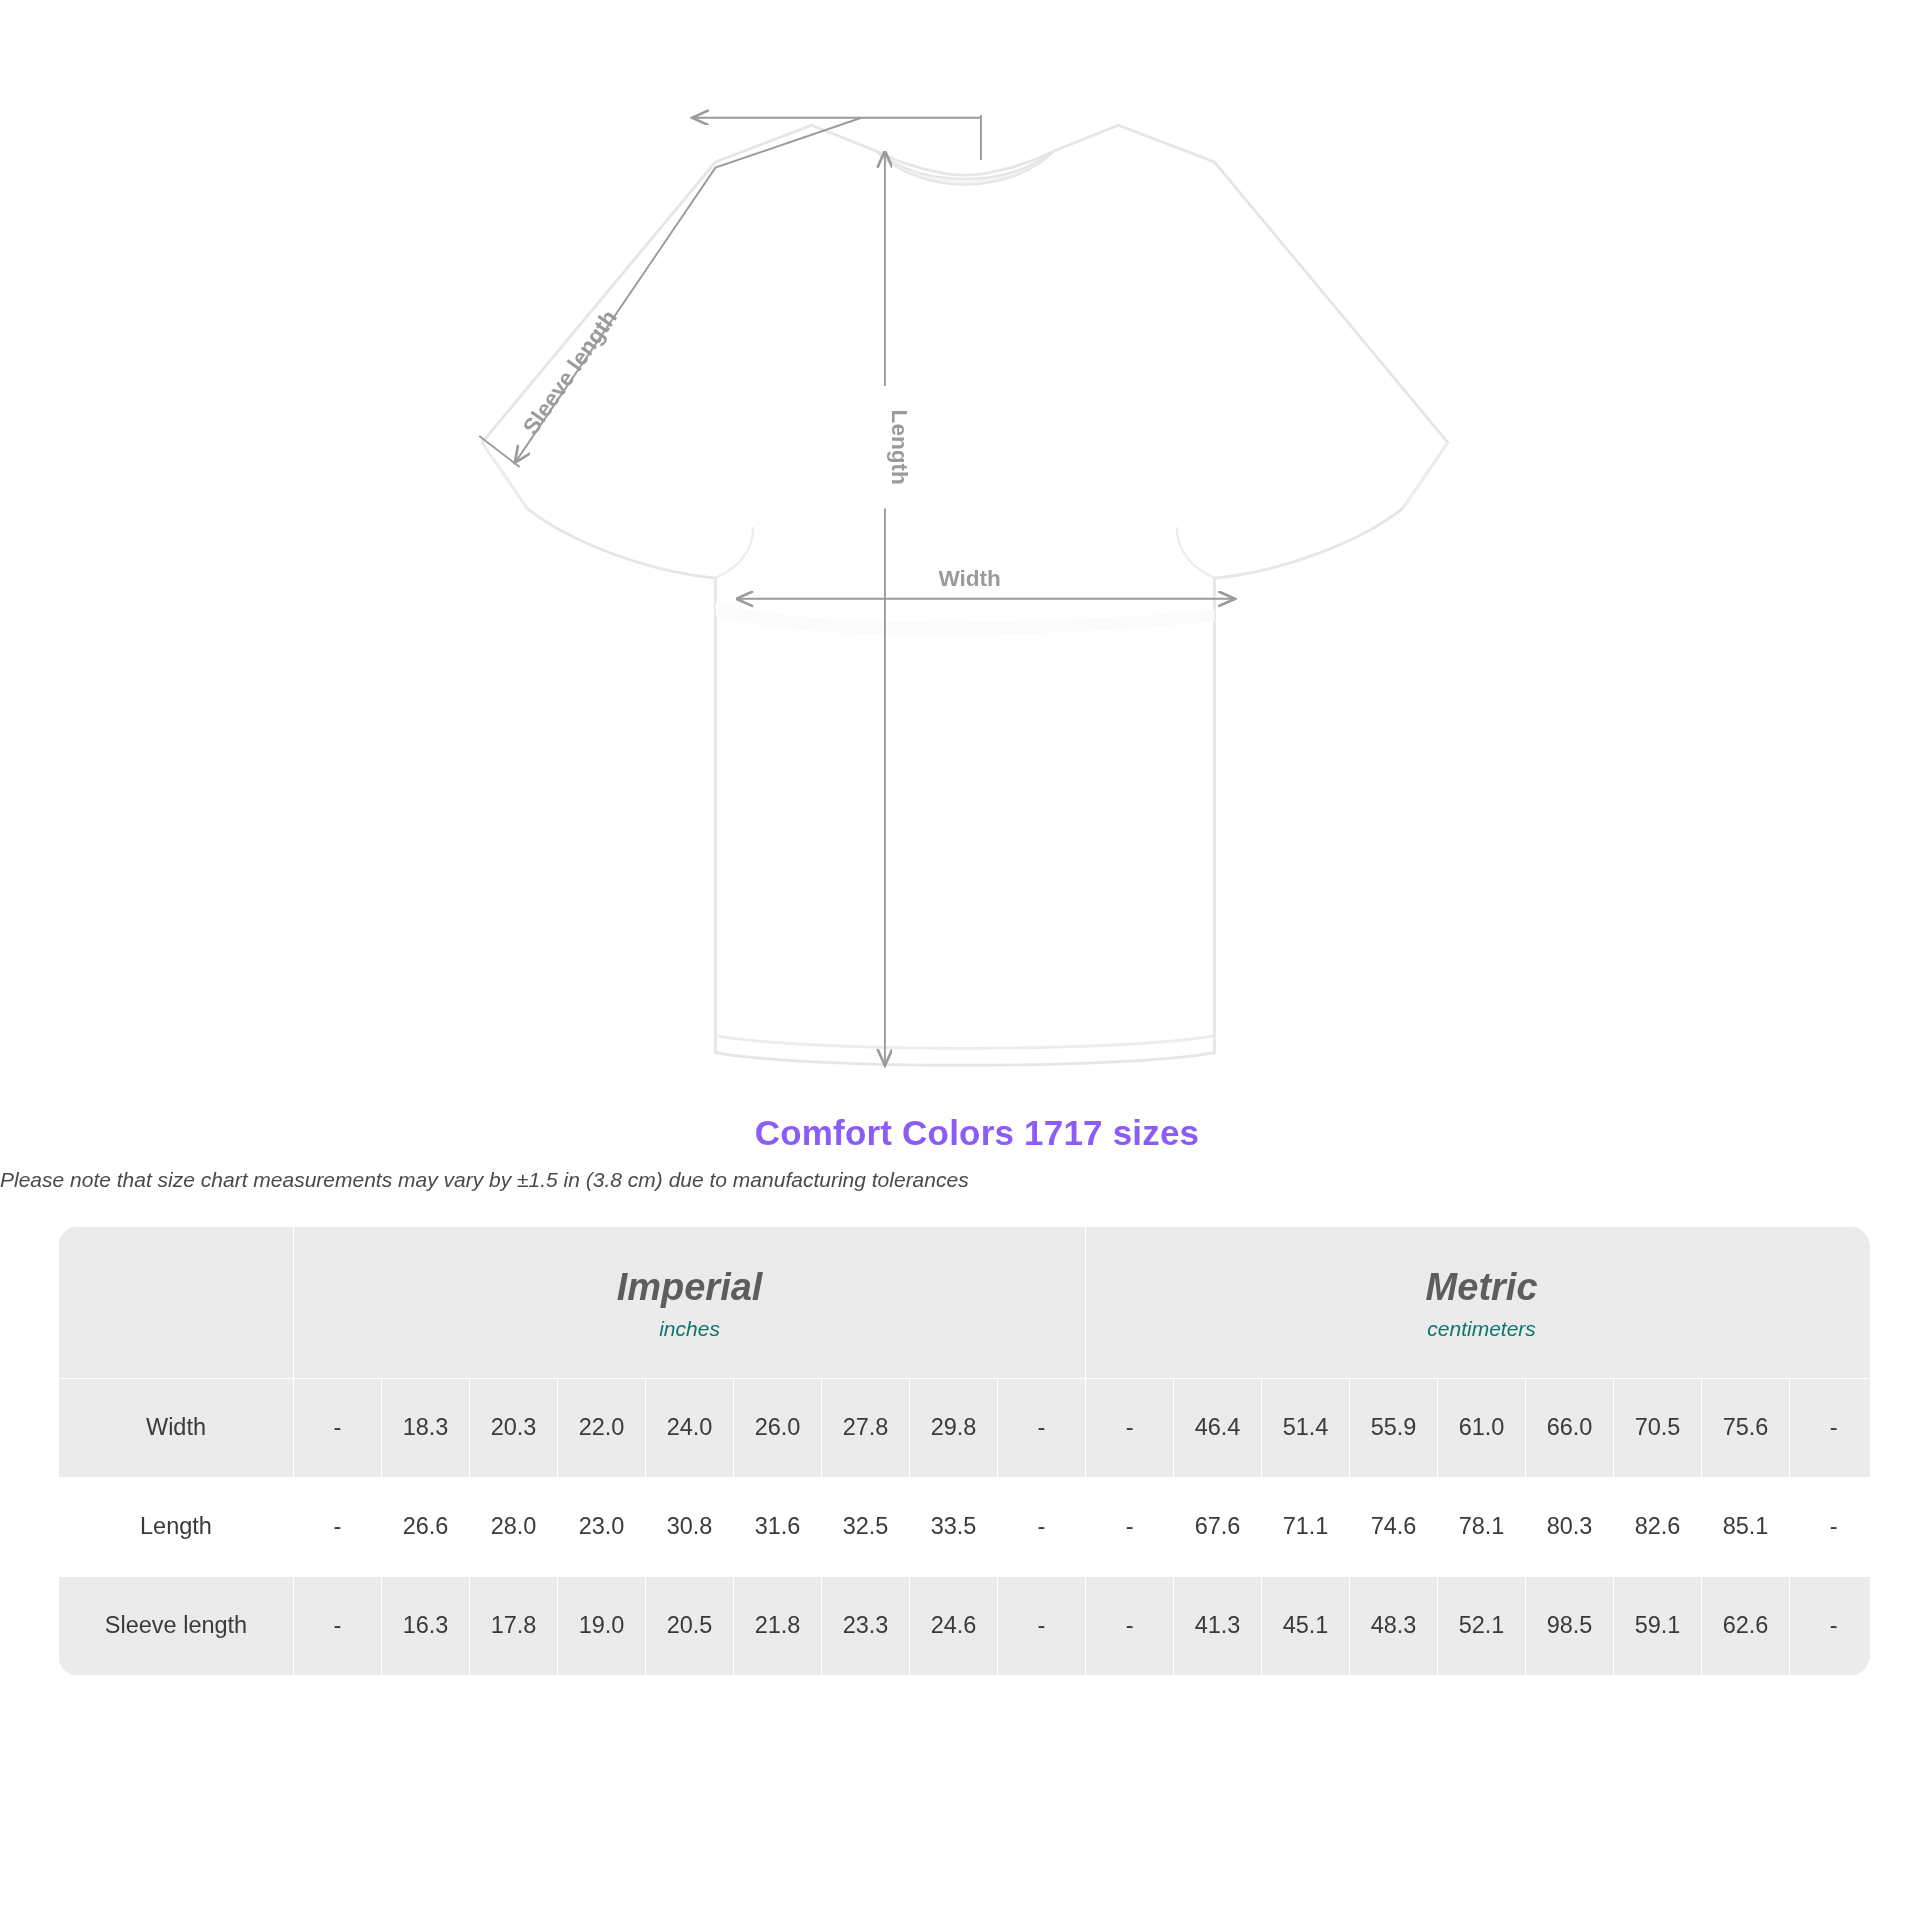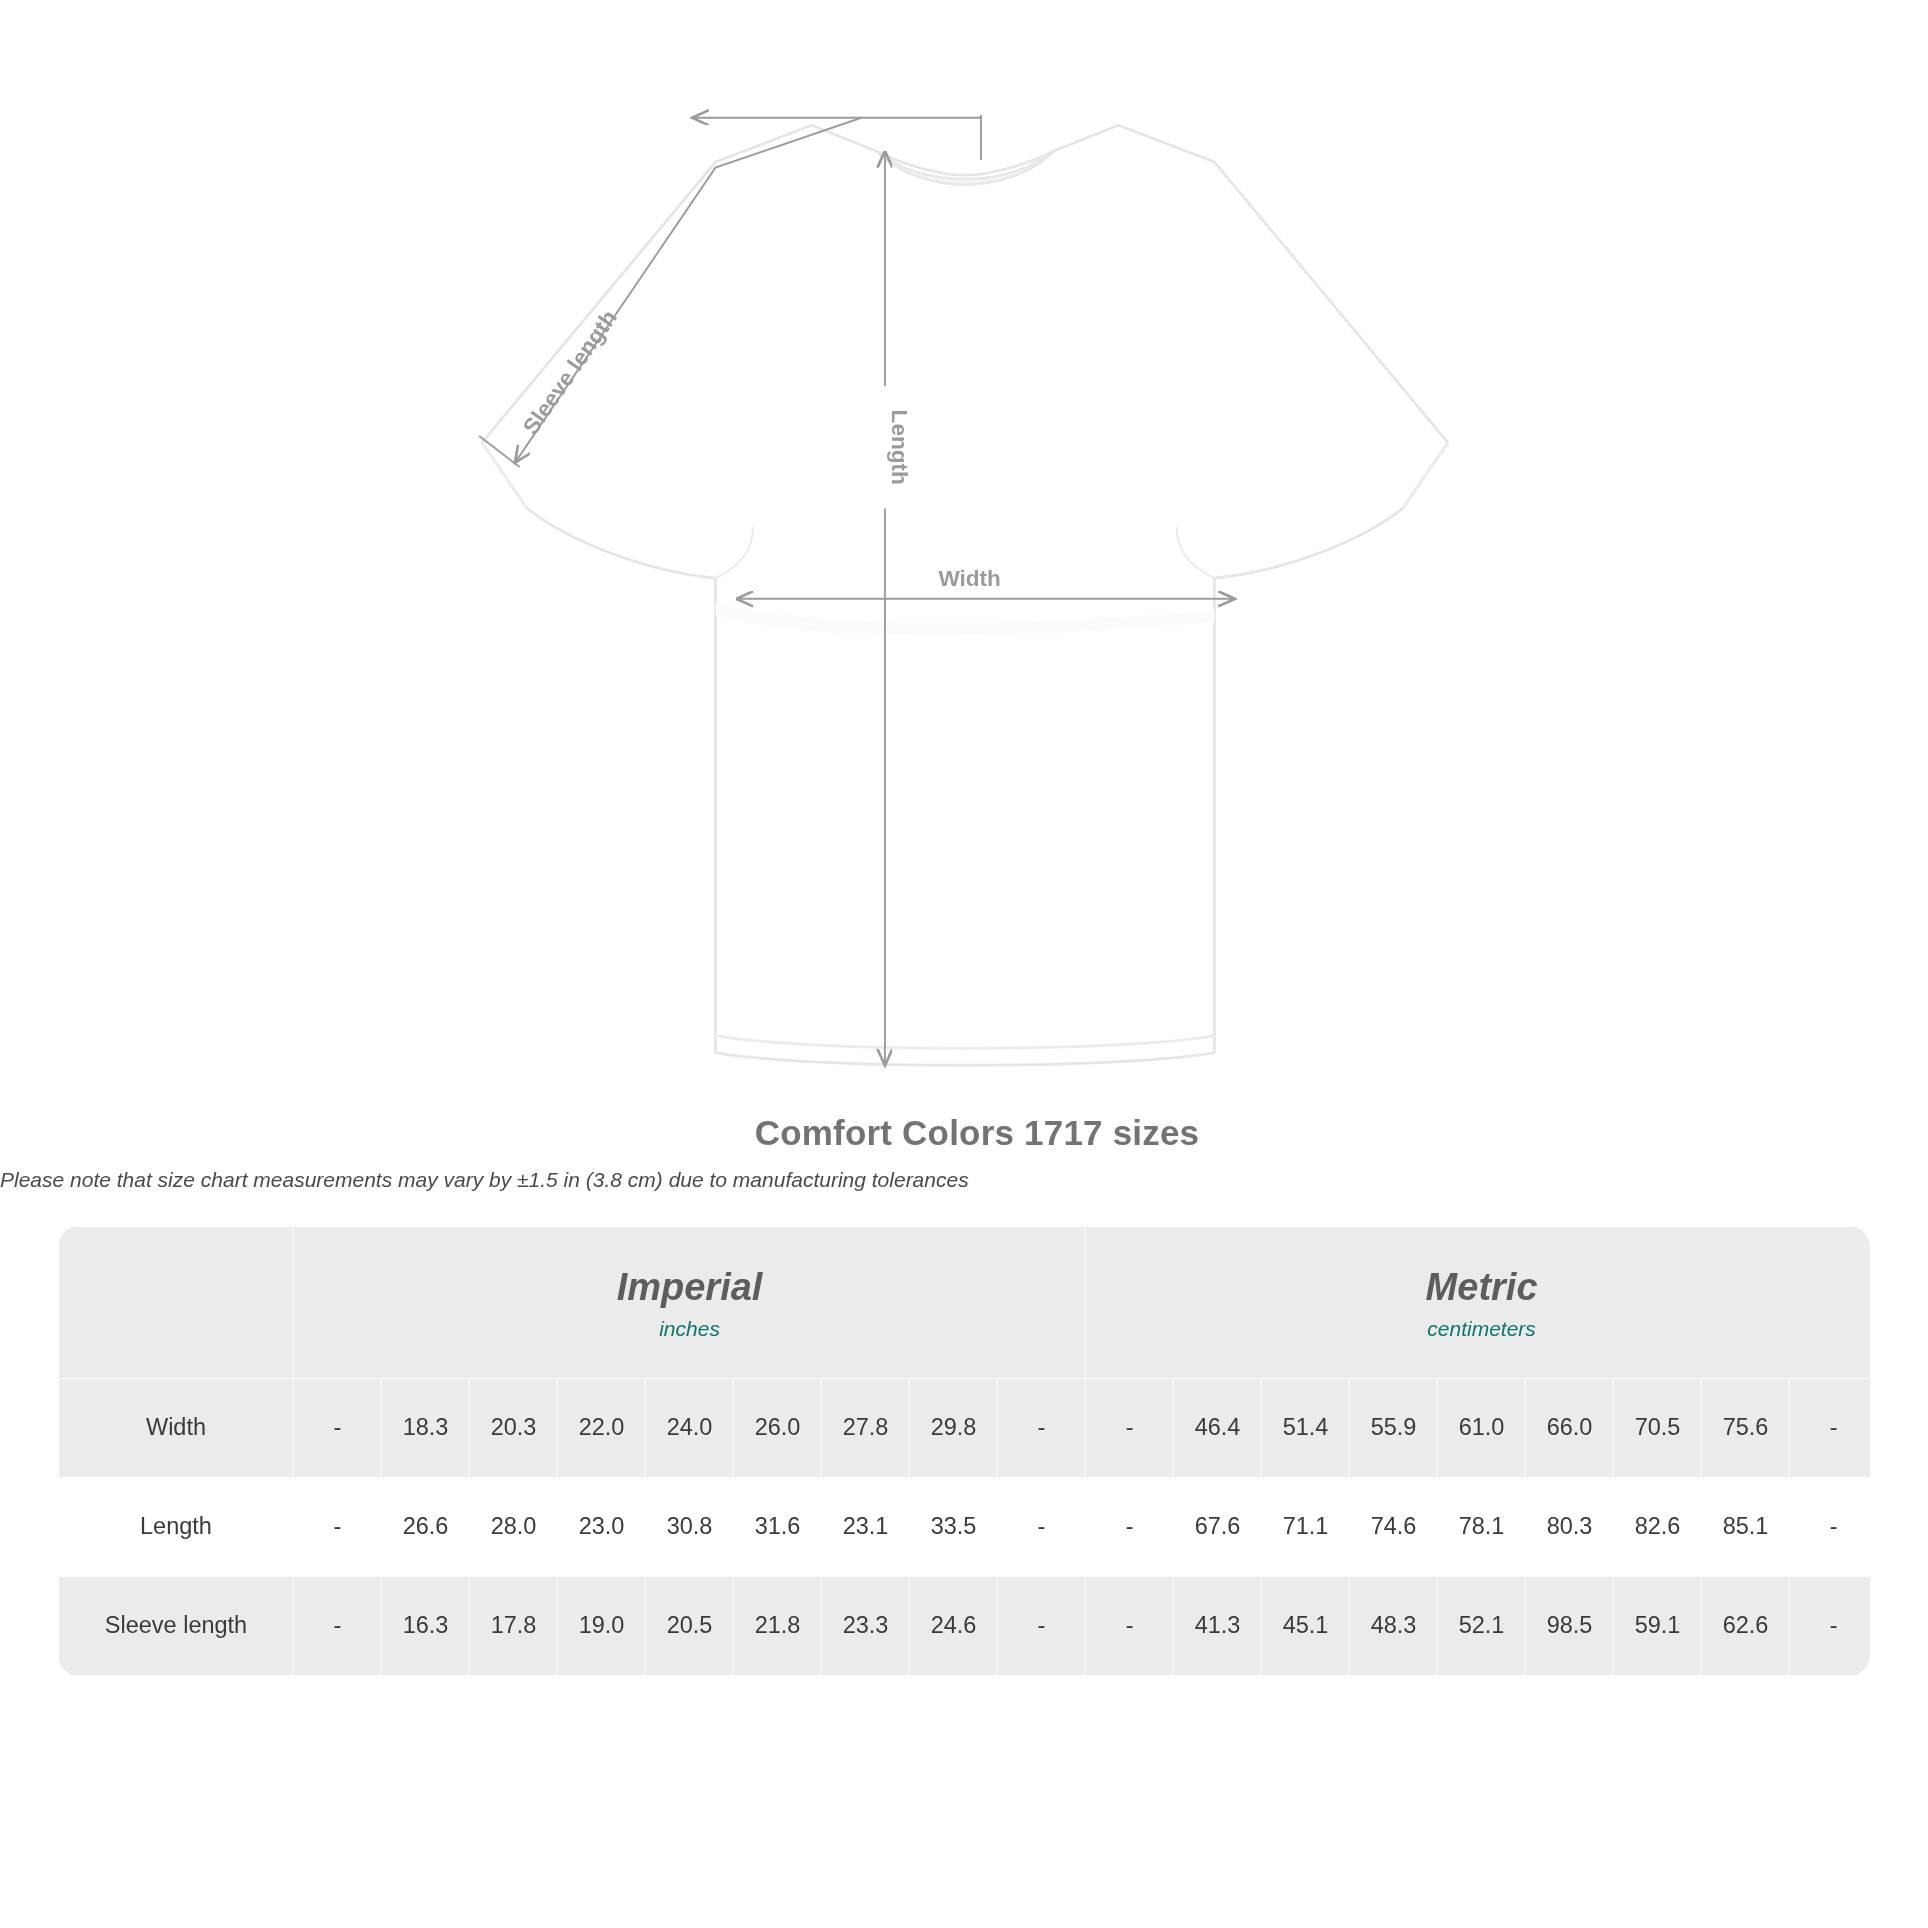--- a/index.html
+++ b/index.html
@@ -32,21 +32,21 @@
     position: absolute;
     left: 0;
     top: 0;
   }
 
   
   .chart-title {
     text-align: center;
     font-size: 35px;
     font-weight: bold;
-    color: #737373;
+    color: #8b5cf6;
     margin: 0;
     padding-top: 1.9px;
     letter-spacing: 0.2px;
     padding-left: 26px;
   }
   .chart-subtitle {
     font-size: 21px;
     font-style: italic;
     color: #4a4a4a;
     margin: 15px 0 0 0;
@@ -267,21 +267,21 @@
         </tr>
 
         <tr class="data-row plain">
           <td class="rowlabel">Length</td>
           <td>-</td>
           <td>26.6</td>
           <td>28.0</td>
           <td>23.0</td>
           <td>30.8</td>
           <td>31.6</td>
-          <td>23.1</td>
+          <td>32.5</td>
           <td>33.5</td>
           <td>-</td>
           <td>-</td>
           <td>67.6</td>
           <td>71.1</td>
           <td>74.6</td>
           <td>78.1</td>
           <td>80.3</td>
           <td>82.6</td>
           <td>85.1</td>

